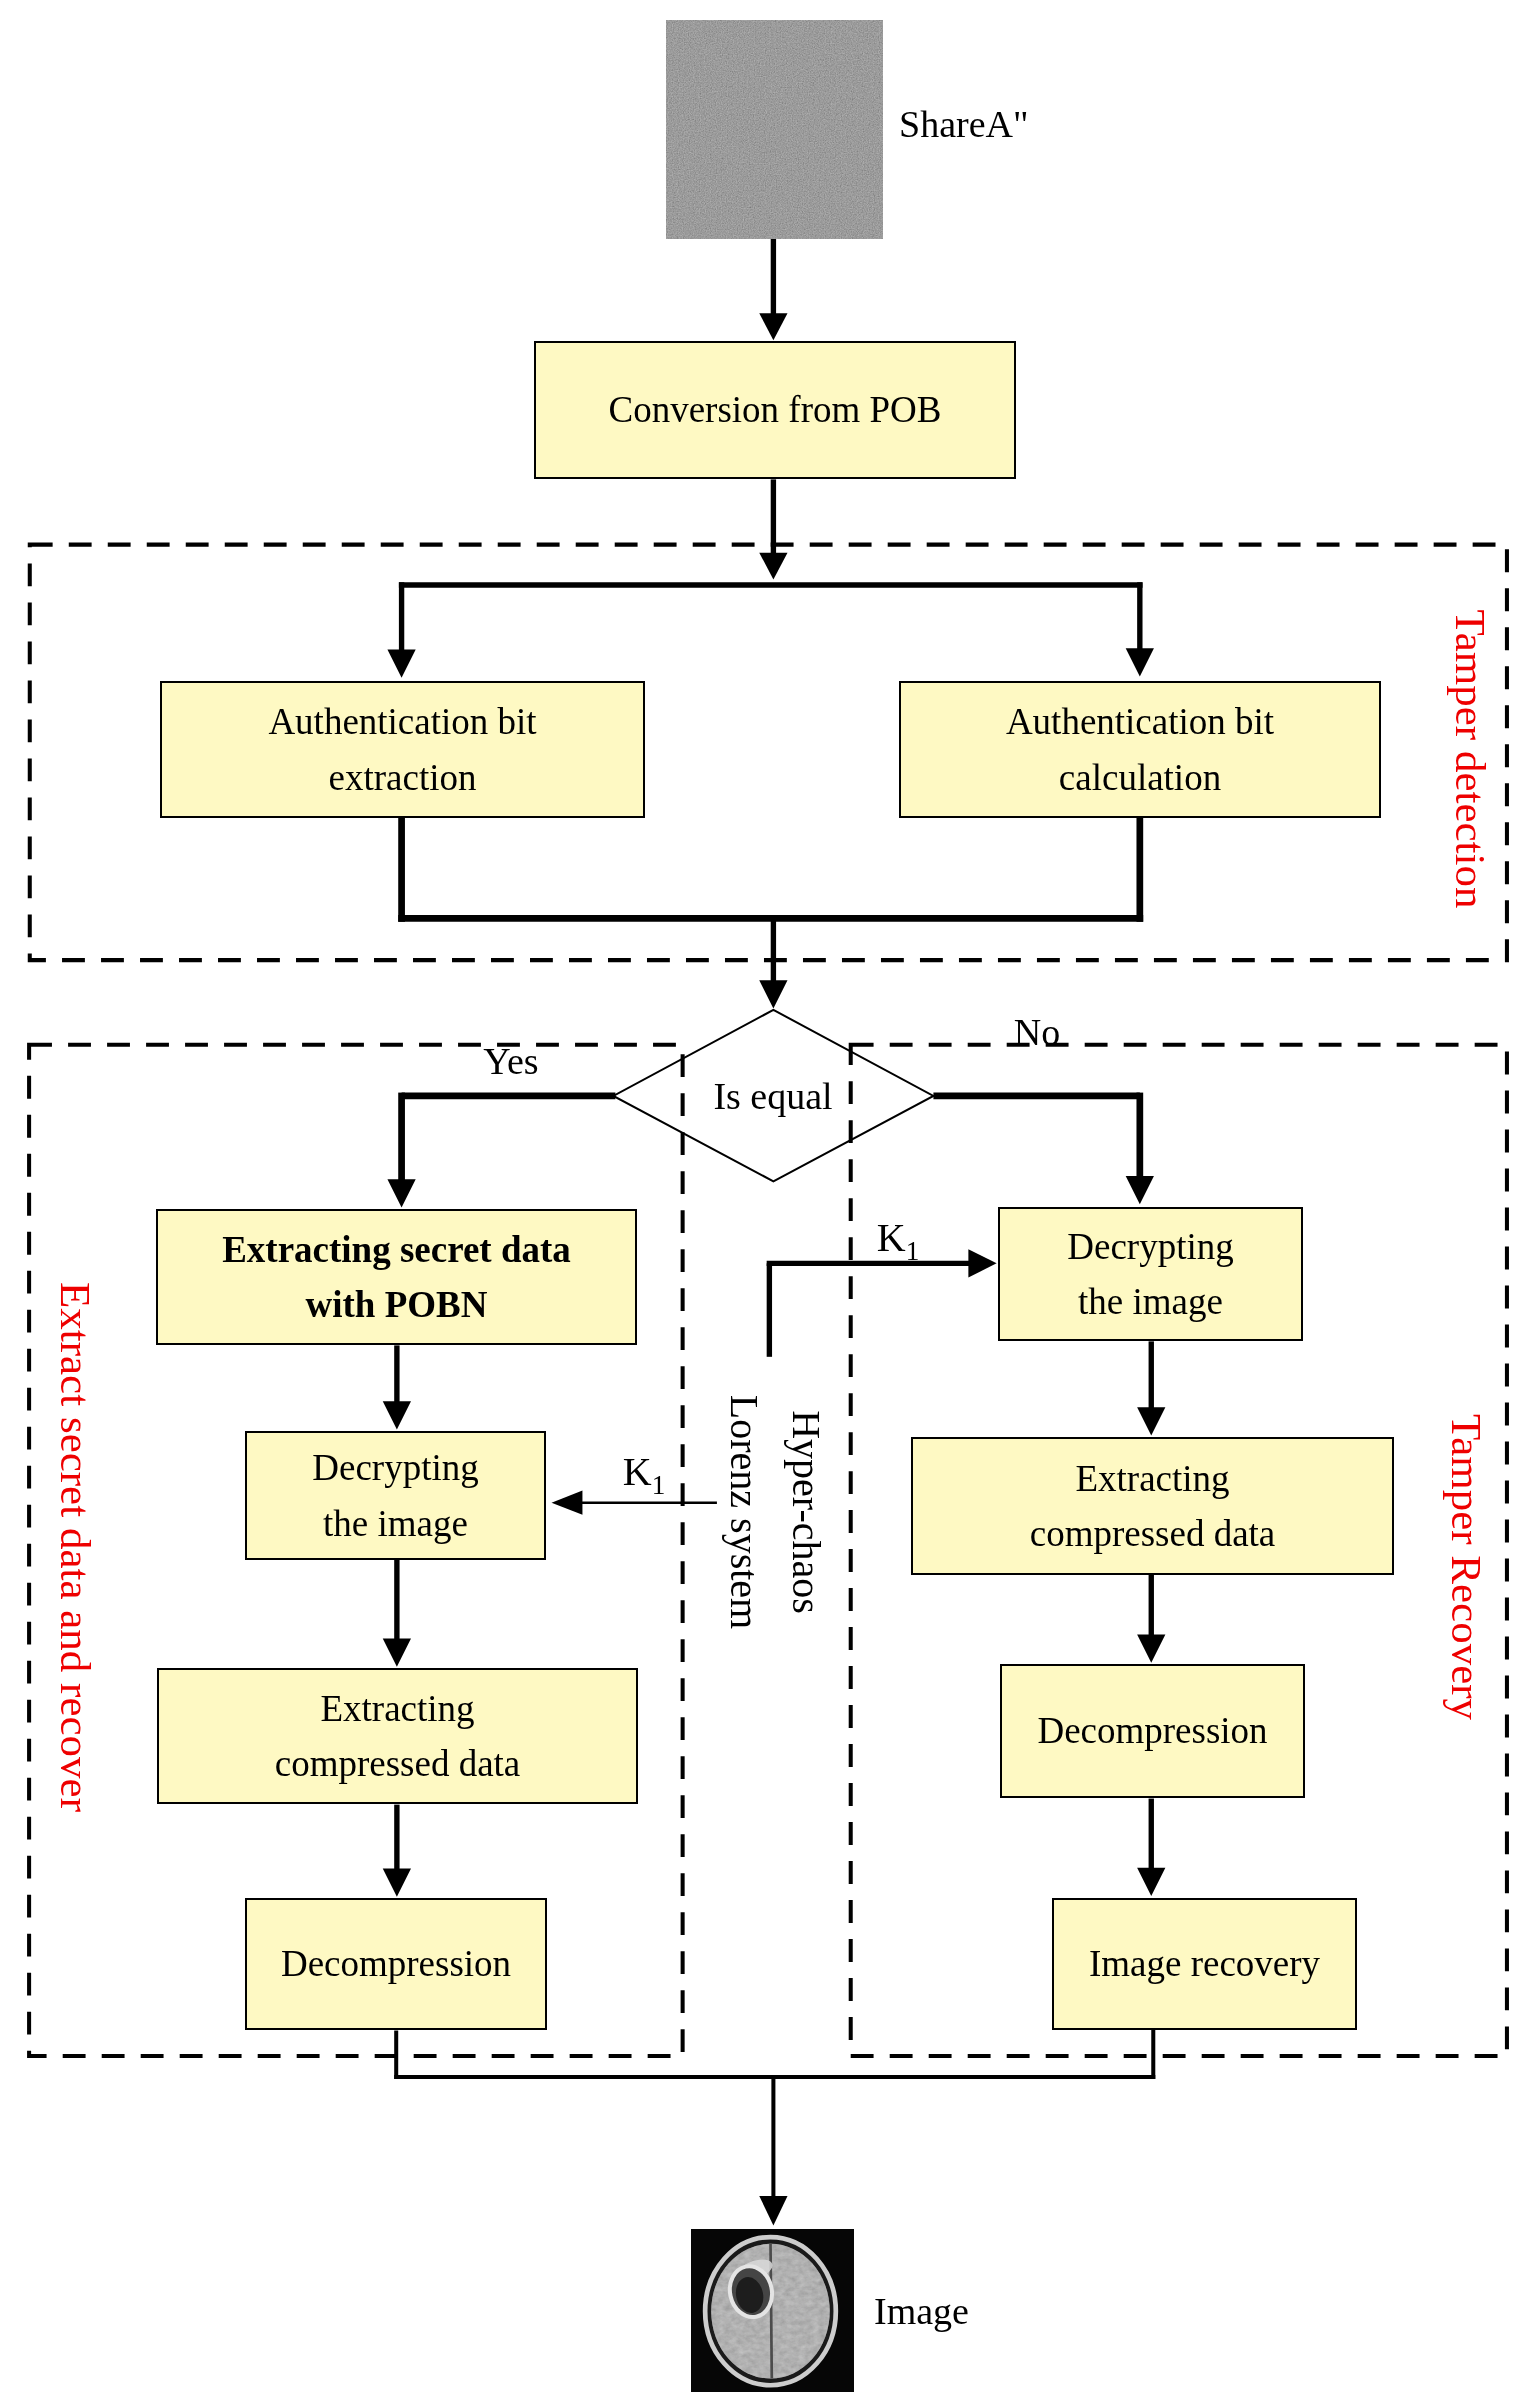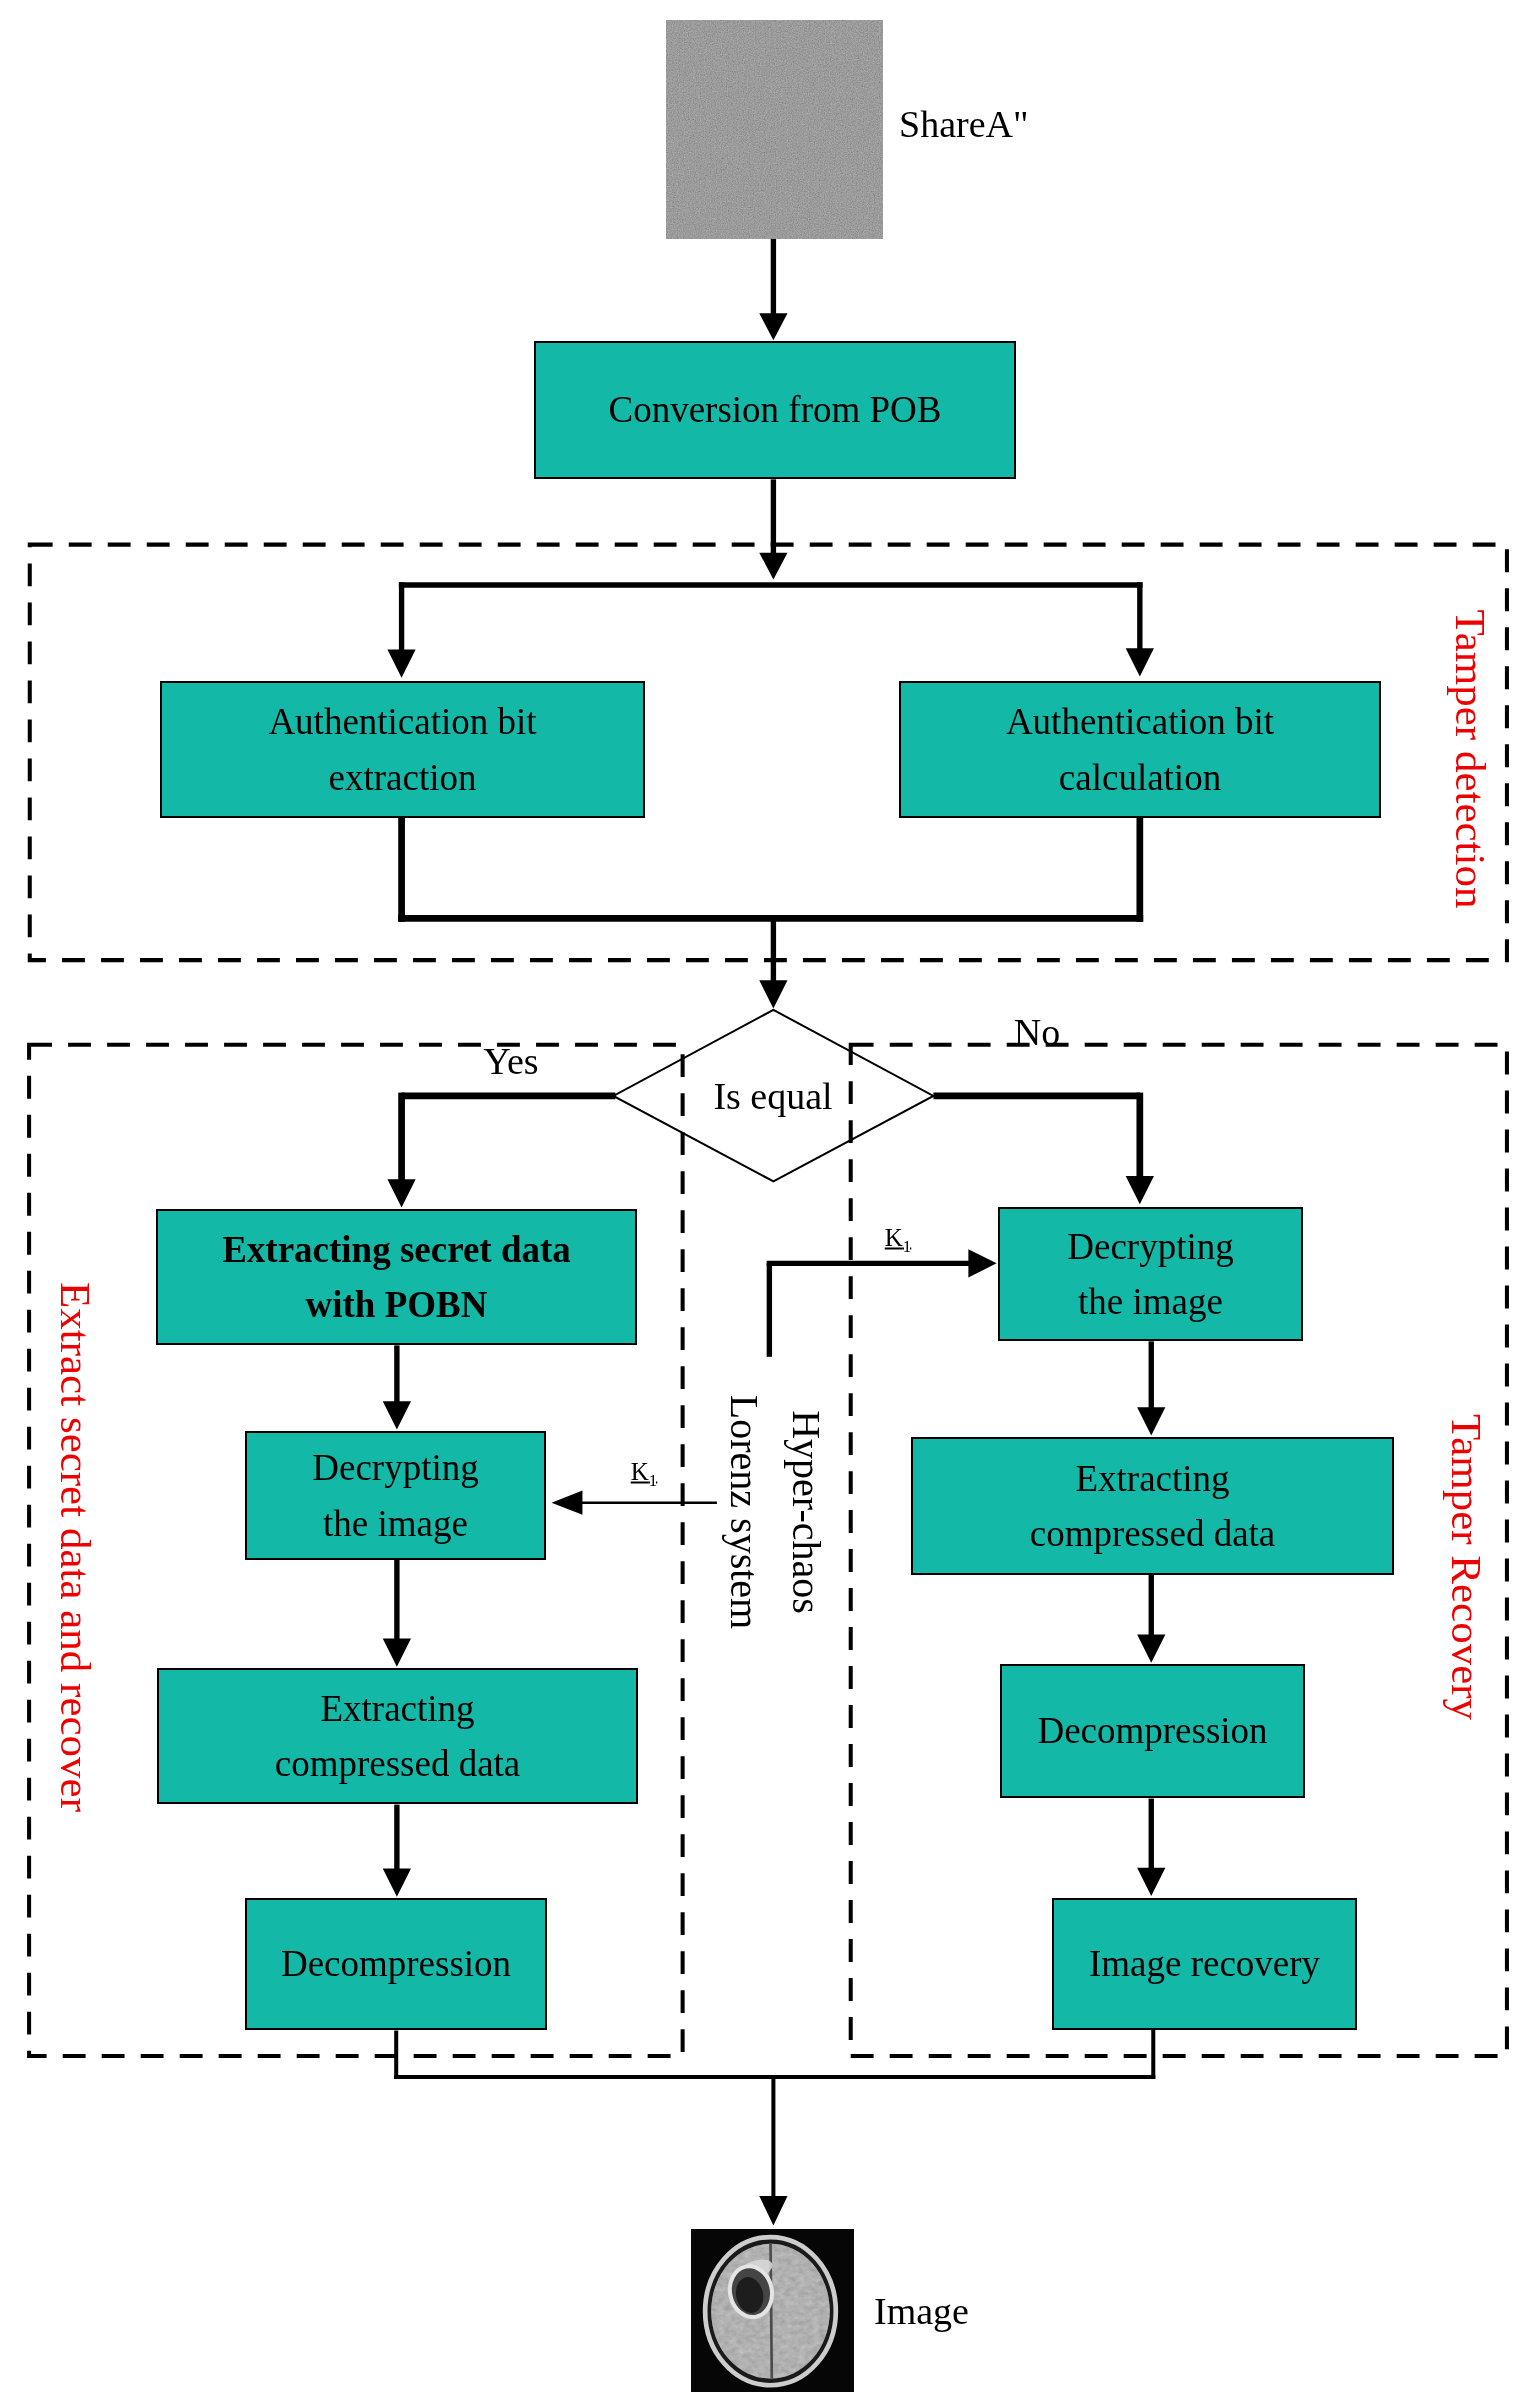--- a/index.html
+++ b/index.html
@@ -4,36 +4,36 @@
 <style>
   html,body{margin:0;padding:0;background:#ffffff;}
   .page{
     position:relative;width:1532px;height:2401px;background:#ffffff;
     font-family:"Liberation Serif","DejaVu Serif",serif;color:#000;
     overflow:hidden;
   }
   svg{display:block;}
   .connector{position:absolute;left:0;top:0;z-index:2;pointer-events:none;}
   .box{
-    position:absolute;z-index:3;background:#14b8a6;border:2px solid #000;
+    position:absolute;z-index:3;background:#fef9c3;border:2px solid #000;
     display:flex;flex-direction:column;align-items:center;justify-content:center;
     text-align:center;font-size:37px;line-height:1.5;
   }
   .lbl{position:absolute;z-index:4;font-size:38px;white-space:nowrap;}
   .center-lbl{transform:translate(-50%,-50%);}
   .rot{
     position:absolute;z-index:4;white-space:nowrap;font-size:43px;
     transform:translate(-50%,-50%) rotate(90deg);
   }
   .region-lbl{color:#ee0000;}
   .lorenz{
     position:absolute;z-index:4;text-align:center;font-size:40px;line-height:1.55;
     transform:translate(-50%,-50%) rotate(90deg);white-space:nowrap;
   }
-  .k1{position:absolute;z-index:4;font-size:25px;transform:translate(-50%,-50%);text-decoration:underline;}
+  .k1{position:absolute;z-index:4;font-size:40px;transform:translate(-50%,-50%);}
   .k1 sub{font-size:0.68em;}
   .img-frame{position:absolute;z-index:3;line-height:0;}
 </style>
 </head>
 <body>
 
 <div class="page">
 
   <svg class="connector" width="1532" height="2401" viewBox="0 0 2278 3571">
     <g stroke="#000" fill="none">

